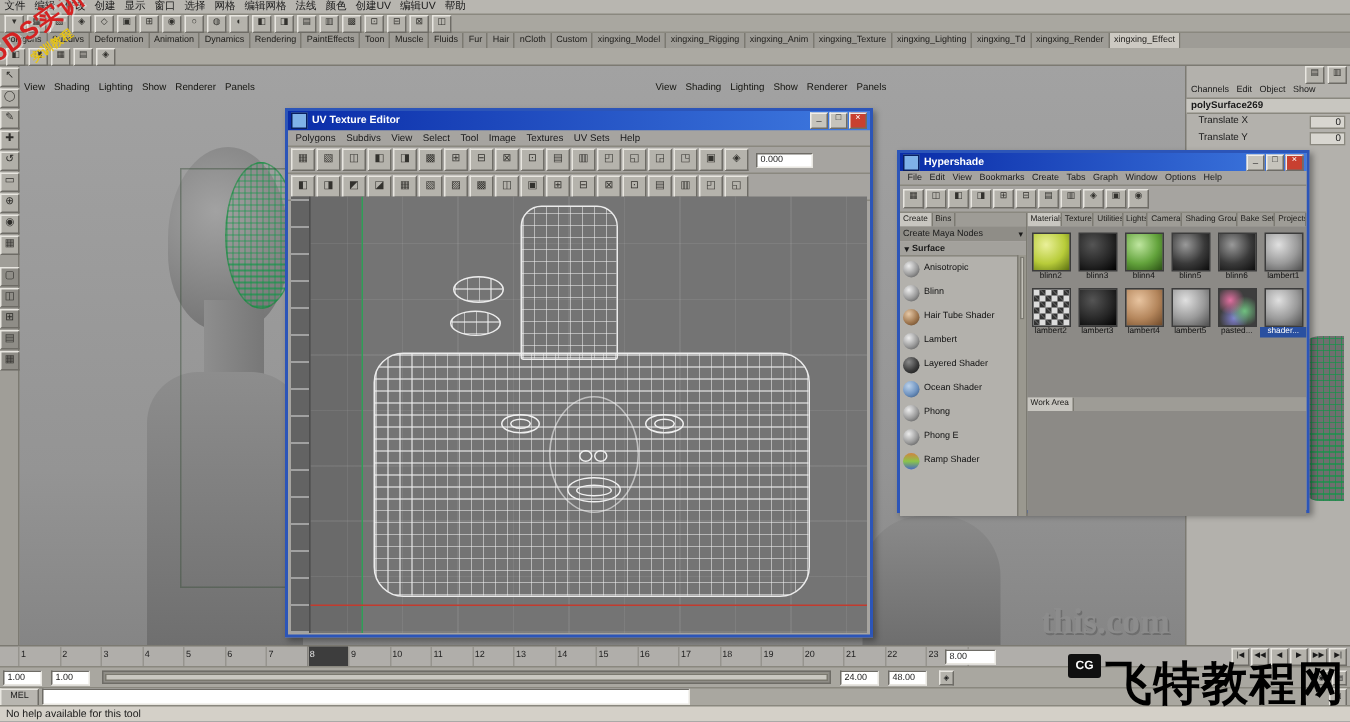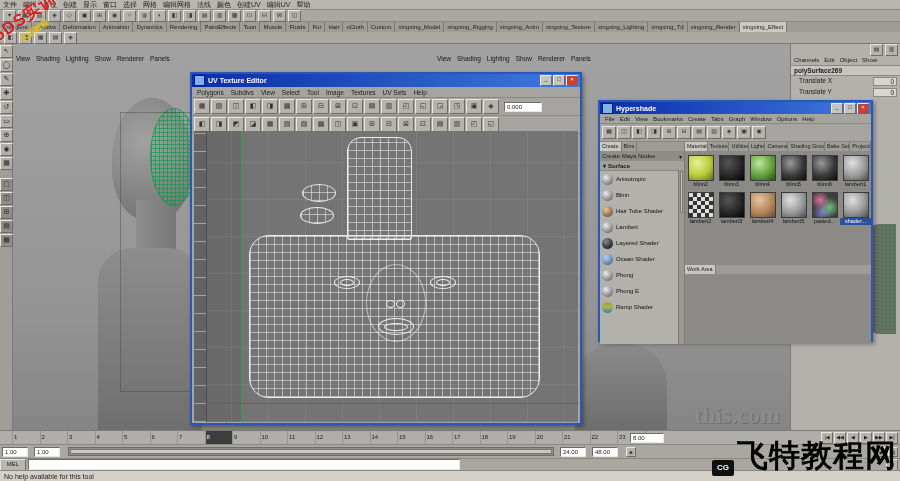--- a/index.html
+++ b/index.html
@@ -120,21 +120,21 @@
   #cmdinput{width:430px;height:9px;background:#fff;border:1px solid;border-color:#6e6c66 #e8e6e0 #e8e6e0 #6e6c66;margin-left:2px;}
   #helpline{left:0;top:470px;width:900px;height:11px;background:#d4d0c8;border-top:1px solid #8a887f;
             font-size:7px;line-height:11px;padding-left:4px;z-index:5;}
 
   
   #wm-tl{left:-8px;top:4px;transform:rotate(-35deg);z-index:30;text-align:center;}
   #wm-tl .red{color:#d42222;font-size:17px;font-weight:bold;letter-spacing:1px;text-shadow:1px 1px 0 rgba(255,255,255,.4);}
   #wm-tl .yellow{color:#e8c516;font-size:8px;font-weight:bold;}
   #wm-site{left:694px;top:402px;font-family:"Liberation Serif",serif;font-size:24px;font-weight:bold;color:#8c8c8c;z-index:8;
            text-shadow:1px 1px 0 #6e6e6e;}
-  #wm-name{left:712px;top:436px;z-index:30;display:flex;align-items:flex-end;gap:3px;}
+  #wm-name{left:712px;top:436px;z-index:30;display:flex;align-items:flex-start;gap:3px;}
   #wm-logo{width:22px;height:16px;background:#101010;color:#fff;font-size:8px;font-weight:bold;text-align:center;line-height:16px;border-radius:2px;}
   #wm-cjk{font-size:31px;font-weight:bold;color:#000;letter-spacing:1px;line-height:40px;}
 </style>
 </head>
 <body>
 
 <div id="menubar" class="abs flex">
 
 <span class="mitem">文件</span>
     <span class="mitem">编辑</span>

